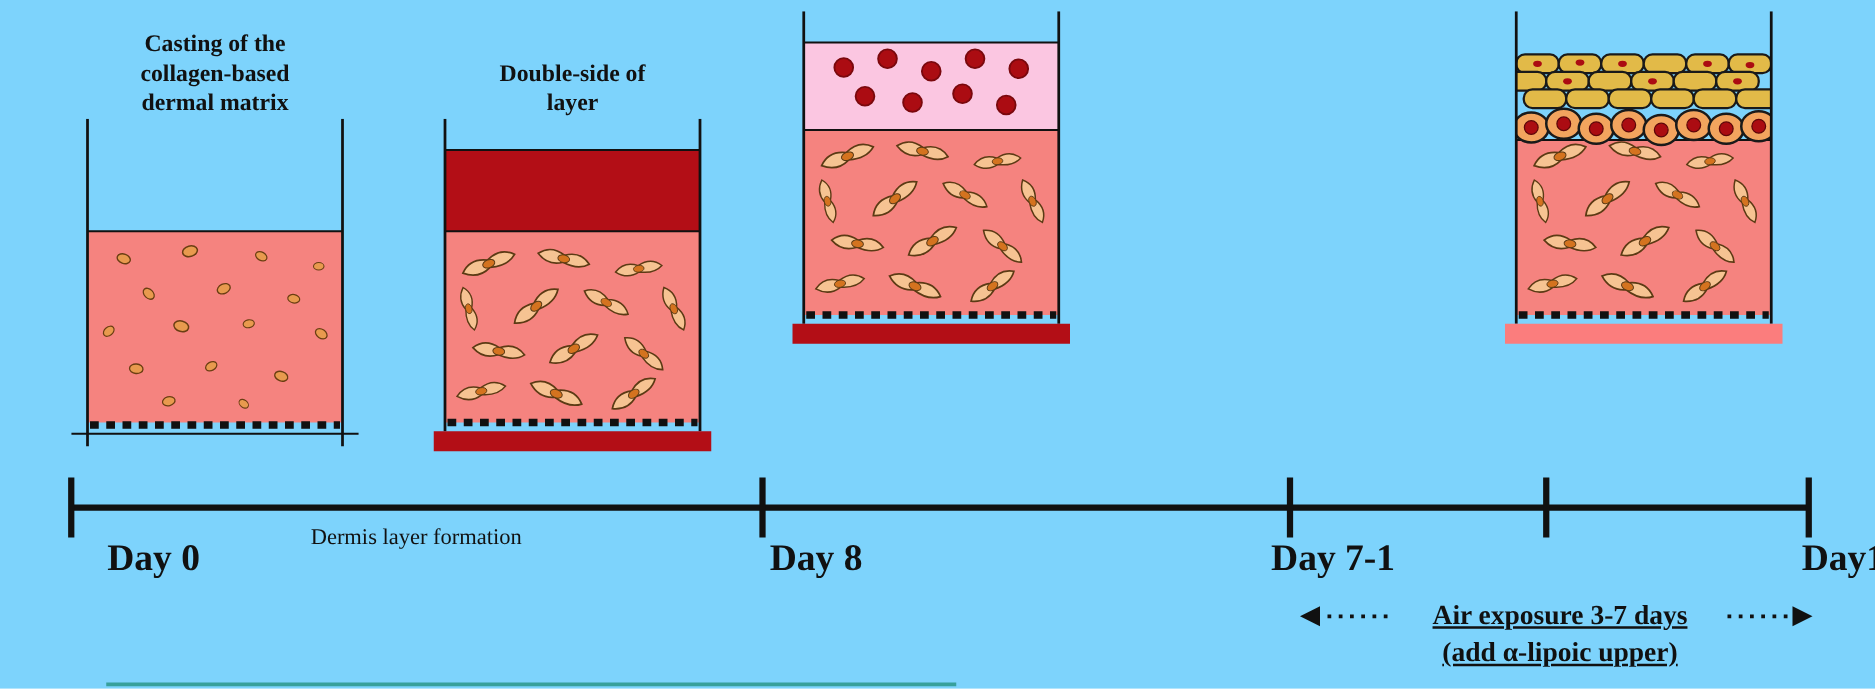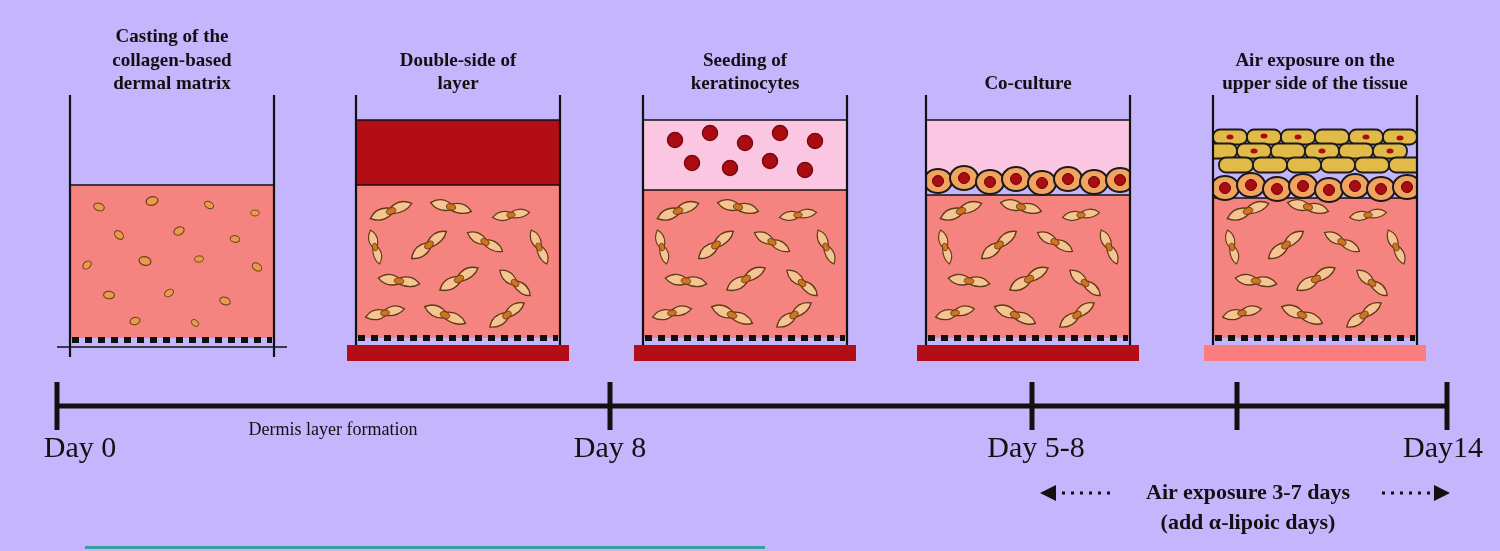--- a/index.html
+++ b/index.html
@@ -1,33 +1,33 @@
 <!DOCTYPE html>
 <html><head>
 <meta charset="utf-8">
 <style>
   html,body{margin:0;padding:0;background:#ffffff;}
   .fig{
-    position:relative;width:1500px;height:551px;background:#c4b5fd;
+    position:relative;width:1500px;height:551px;background:#7dd3fc;
     font-family:"Liberation Serif","DejaVu Serif",serif;overflow:hidden;
   }
   .stage{position:absolute;top:8px;width:280px;text-align:center;}
   .stage-title-wrap{height:86px;display:flex;align-items:flex-end;justify-content:center;}
   .stage-title{
     display:inline-block;font-weight:bold;font-size:19px;line-height:1.22;color:#111;
   }
   .well{display:block;margin:1px auto 0 auto;}
   .wall{stroke:#111;stroke-width:2.2;}
   .ln{stroke:#111;stroke-width:1.5;}
   .dash{stroke:#111;stroke-width:6;stroke-dasharray:7 6;}
   .tl{position:absolute;left:0;top:375px;}
   .lbl{position:absolute;text-align:center;color:#111;white-space:nowrap;}
-  .day{font-weight:normal;font-size:30px;}
+  .day{font-weight:bold;font-size:30px;text-align:right;}
   .phase{font-weight:normal;font-size:18px;}
-  .air{font-weight:bold;font-size:22px;}
+  .air{font-weight:bold;font-size:22px;text-decoration:underline;}
 </style>
 </head>
 <body>
 
 <div class="fig">
 
   <svg width="0" height="0" style="position:absolute" aria-hidden="true">
     <defs>
       <clipPath id="wellclip">
           <rect x="13.5" y="0" width="203" height="250"></rect>
@@ -152,23 +152,20 @@
       <line class="ln" x1="13" y1="25" x2="217" y2="25"></line>
       <line class="ln" x1="13" y1="90" x2="217" y2="90"></line>
       <line class="wall" x1="13" y1="0" x2="13" y2="250"></line>
       <line class="wall" x1="217" y1="0" x2="217" y2="250"></line>
       <line class="dash" x1="15" y1="243" x2="215" y2="243"></line>
       <rect x="4" y="250" width="222" height="16" fill="#B30E16"></rect>
     </svg>
   </div>
 
   <div class="stage" style="left:605px">
-    <div class="stage-title-wrap">
-      <span class="stage-title" style="max-width:160px">Seeding of keratinocytes</span>
-    </div>
     <svg class="well" width="230" height="275" viewBox="0 0 230 275">
       <g clip-path="url(#wellclip)">
         <rect x="12" y="25" width="206" height="70" fill="#FBC6E1"></rect>
         <g stroke="#7A080D" stroke-width="1.5" fill="#AB0C12">
           <circle cx="45" cy="45" r="7.5"></circle>
             <circle cx="80" cy="38" r="7.5"></circle>
             <circle cx="115" cy="48" r="7.5"></circle>
           <circle cx="150" cy="38" r="7.5"></circle>
             <circle cx="185" cy="46" r="7.5"></circle>
             <circle cx="62" cy="68" r="7.5"></circle>
@@ -181,44 +178,22 @@
       </g>
       <line class="ln" x1="13" y1="25" x2="217" y2="25"></line>
       <line class="ln" x1="13" y1="95" x2="217" y2="95"></line>
       <line class="wall" x1="13" y1="0" x2="13" y2="250"></line>
       <line class="wall" x1="217" y1="0" x2="217" y2="250"></line>
       <line class="dash" x1="15" y1="243" x2="215" y2="243"></line>
       <rect x="4" y="250" width="222" height="16" fill="#B30E16"></rect>
     </svg>
   </div>
 
-  <div class="stage" style="left:888px">
-    <div class="stage-title-wrap">
-      <span class="stage-title" style="max-width:200px">Co-culture</span>
-    </div>
-    <svg class="well" width="230" height="275" viewBox="0 0 230 275">
-      <g clip-path="url(#wellclip)">
-        <rect x="12" y="25" width="206" height="60" fill="#FBC6E1"></rect>
-        <rect x="12" y="100" width="206" height="143" fill="#F5837F"></rect>
-        <line class="ln" x1="13" y1="100" x2="217" y2="100"></line>
-        <use href="#keralayer"></use>
-        <use href="#fibset"></use>
-      </g>
-      <line class="ln" x1="13" y1="25" x2="217" y2="25"></line>
-      <line class="wall" x1="13" y1="0" x2="13" y2="250"></line>
-      <line class="wall" x1="217" y1="0" x2="217" y2="250"></line>
-      <line class="dash" x1="15" y1="243" x2="215" y2="243"></line>
-      <rect x="4" y="250" width="222" height="16" fill="#B30E16"></rect>
-    </svg>
-  </div>
 
   <div class="stage" style="left:1175px">
-    <div class="stage-title-wrap">
-      <span class="stage-title" style="max-width:210px">Air exposure on the upper side of the tissue</span>
-    </div>
     <svg class="well" width="230" height="275" viewBox="0 0 230 275">
       <g clip-path="url(#wellclip)">
         <rect x="12" y="103" width="206" height="140" fill="#F5837F"></rect>
         <line class="ln" x1="13" y1="103" x2="217" y2="103"></line>
         <use href="#keralayer" transform="translate(0,7)"></use>
         <use href="#yellowlayer"></use>
         <use href="#fibset"></use>
       </g>
       <line class="wall" x1="13" y1="0" x2="13" y2="250"></line>
       <line class="wall" x1="217" y1="0" x2="217" y2="250"></line>
@@ -240,21 +215,21 @@
     </g>
     <g>
       <line x1="1382" y1="118" x2="1434" y2="118" stroke="#111" stroke-width="3" stroke-dasharray="3 6"></line>
       <polygon points="1450,118 1434,110 1434,126" fill="#111"></polygon>
     </g>
     <rect x="85" y="171" width="680" height="3" fill="#37A09B"></rect>
   </svg>
 
   <div class="lbl day" style="left:0px;top:430px;width:160px">Day 0</div>
   <div class="lbl day" style="left:530px;top:430px;width:160px">Day 8</div>
-  <div class="lbl day" style="left:956px;top:430px;width:160px">Day 5-8</div>
+  <div class="lbl day" style="left:956px;top:430px;width:160px">Day 7-1</div>
   <div class="lbl day" style="left:1363px;top:430px;width:160px">Day14</div>
 
   <div class="lbl phase" style="left:183px;top:419px;width:300px">Dermis layer formation</div>
 
   <div class="lbl air" style="left:1088px;top:479px;width:320px">Air exposure 3-7 days</div>
-  <div class="lbl air" style="left:1088px;top:509px;width:320px">(add α-lipoic days)</div>
+  <div class="lbl air" style="left:1088px;top:509px;width:320px">(add α-lipoic upper)</div>
 
 </div>
 
 </body></html>

